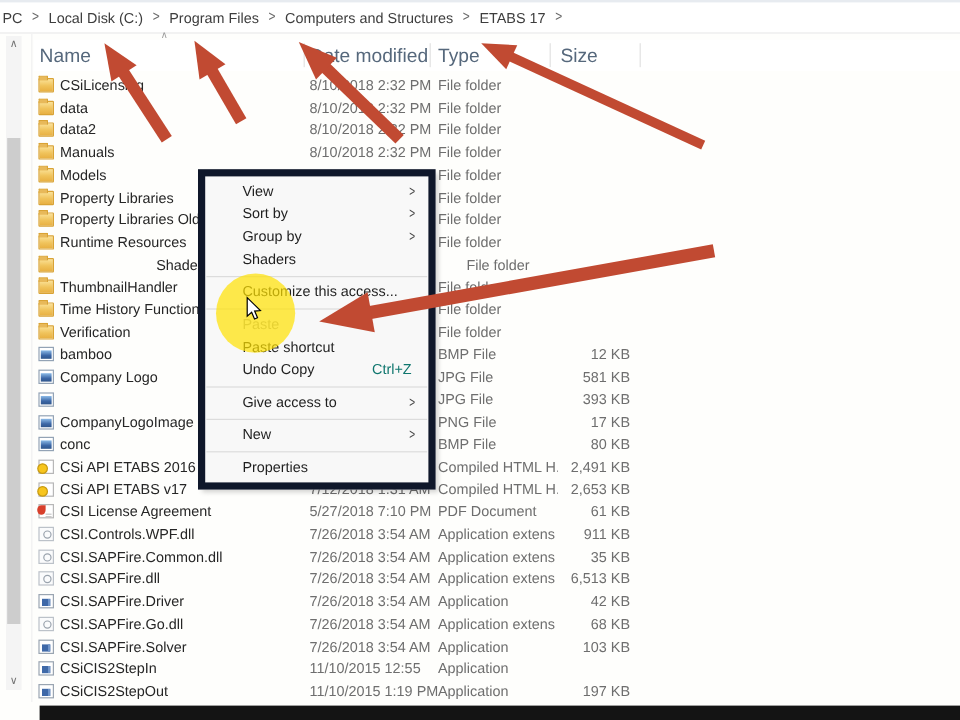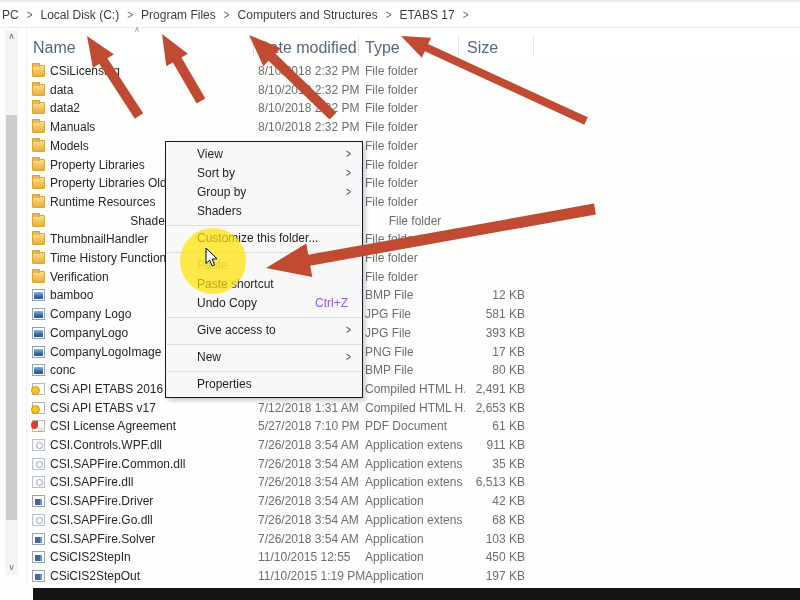--- a/index.html
+++ b/index.html
@@ -56,26 +56,26 @@
                     background:#d8402c;border-radius:50% 0 50% 50%;}
   .icon-pdf::after{content:"";position:absolute;right:1px;bottom:2px;width:5px;height:1px;background:#c9c9c9;box-shadow:0 2px 0 #c9c9c9;}
   .icon-dll{background:#fafbfc;border:1px solid #bcc2c9;}
   .icon-dll::before{content:"";position:absolute;left:3px;top:2px;width:5px;height:5px;border-radius:50%;
                     border:1.5px solid #9aa3ad;}
   .icon-app{background:#fff;border:1px solid #9aa5b1;}
   .icon-app::before{content:"";position:absolute;left:2px;top:3px;width:7px;height:6px;background:#3f69a8;box-shadow:inset -2px 0 0 #6f94c9;}
 
   
   .ctxmenu{position:absolute;left:165px;top:141px;width:198px;background:#f8f8f8;
-           border:1px solid #0f172a;box-shadow:3px 3px 4px rgba(0,0,0,0.18);
+           border:6px solid #0f172a;box-shadow:3px 3px 4px rgba(0,0,0,0.18);
            padding:3px 0;z-index:20;box-sizing:border-box;}
   .menu-item{position:relative;height:19px;line-height:19px;font-size:12px;color:#1f1f1f;
              padding-left:31px;cursor:default;}
   .menu-item.disabled .mi-label{color:#ababab;}
-  .mi-shortcut{position:absolute;right:14px;top:0;color:#8b5cf6;}
+  .mi-shortcut{position:absolute;right:14px;top:0;color:#0f766e;}
   .mi-chevron{position:absolute;right:10px;top:0;color:#4a4a4a;font-size:12px;transform:scaleX(0.7);}
   .menu-sep{height:1px;background:#dcdcdc;margin:4px 1px 3px 1px;}
 
   
   .overlay{position:absolute;left:0;top:0;width:800px;height:600px;pointer-events:none;z-index:50;}
 
   
   .bottom-bar{position:absolute;left:33px;right:0;top:588px;height:12px;background:#141414;}
 </style>
 </head>
@@ -211,21 +211,20 @@
   </div>
       <div class="row" style="top: 305.1px;">
     <span class="icon icon-image"></span>
     <span class="cell name">Company Logo</span>
     <span class="cell date"></span>
     <span class="cell type">JPG File</span>
     <span class="cell size">581 KB</span>
   </div>
       <div class="row" style="top: 323.8px;">
     <span class="icon icon-image"></span>
-    <span class="cell name">CompanyLogo</span>
     <span class="cell date"></span>
     <span class="cell type">JPG File</span>
     <span class="cell size">393 KB</span>
   </div>
       <div class="row" style="top: 342.5px;">
     <span class="icon icon-image"></span>
     <span class="cell name">CompanyLogoImage</span>
     <span class="cell date"></span>
     <span class="cell type">PNG File</span>
     <span class="cell size">17 KB</span>
@@ -298,21 +297,20 @@
     <span class="cell name">CSI.SAPFire.Solver</span>
     <span class="cell date">7/26/2018 3:54 AM</span>
     <span class="cell type">Application</span>
     <span class="cell size">103 KB</span>
   </div>
       <div class="row" style="top: 548.2px;">
     <span class="icon icon-app"></span>
     <span class="cell name">CSiCIS2StepIn</span>
     <span class="cell date">11/10/2015 12:55</span>
     <span class="cell type">Application</span>
-    <span class="cell size">450 KB</span>
   </div>
       <div class="row" style="top: 566.9px;">
     <span class="icon icon-app"></span>
     <span class="cell name">CSiCIS2StepOut</span>
     <span class="cell date">11/10/2015 1:19 PM</span>
     <span class="cell type">Application</span>
     <span class="cell size">197 KB</span>
   </div>
     </div>
 
@@ -324,21 +322,21 @@
     <span class="mi-label">Sort by</span>
   <span class="mi-chevron">&gt;</span></div>
       <div class="menu-item">
     <span class="mi-label">Group by</span>
   <span class="mi-chevron">&gt;</span></div>
       <div class="menu-item">
     <span class="mi-label">Shaders</span>
   </div>
       <div class="menu-sep"></div>
       <div class="menu-item">
-    <span class="mi-label">Customize this folder...</span>
+    <span class="mi-label">Customize this access...</span>
   </div>
       <div class="menu-sep"></div>
       <div class="menu-item disabled">
     <span class="mi-label">Paste</span>
   </div>
       <div class="menu-item">
     <span class="mi-label">Paste shortcut</span>
   </div>
       <div class="menu-item">
     <span class="mi-label">Undo Copy</span>

